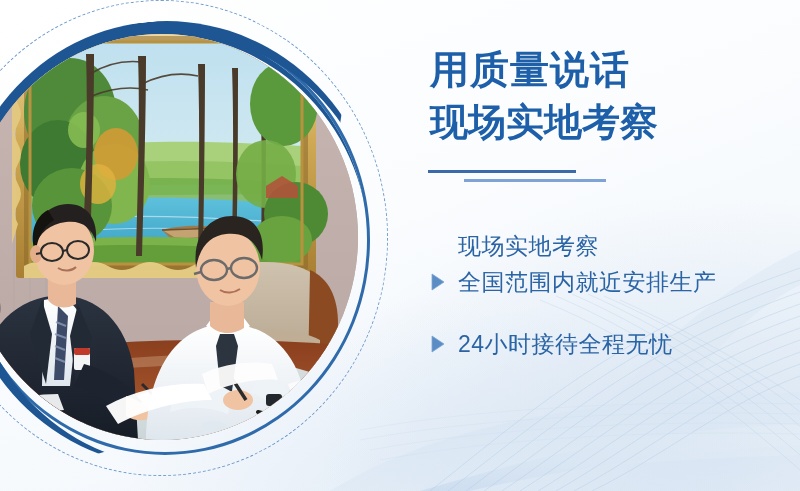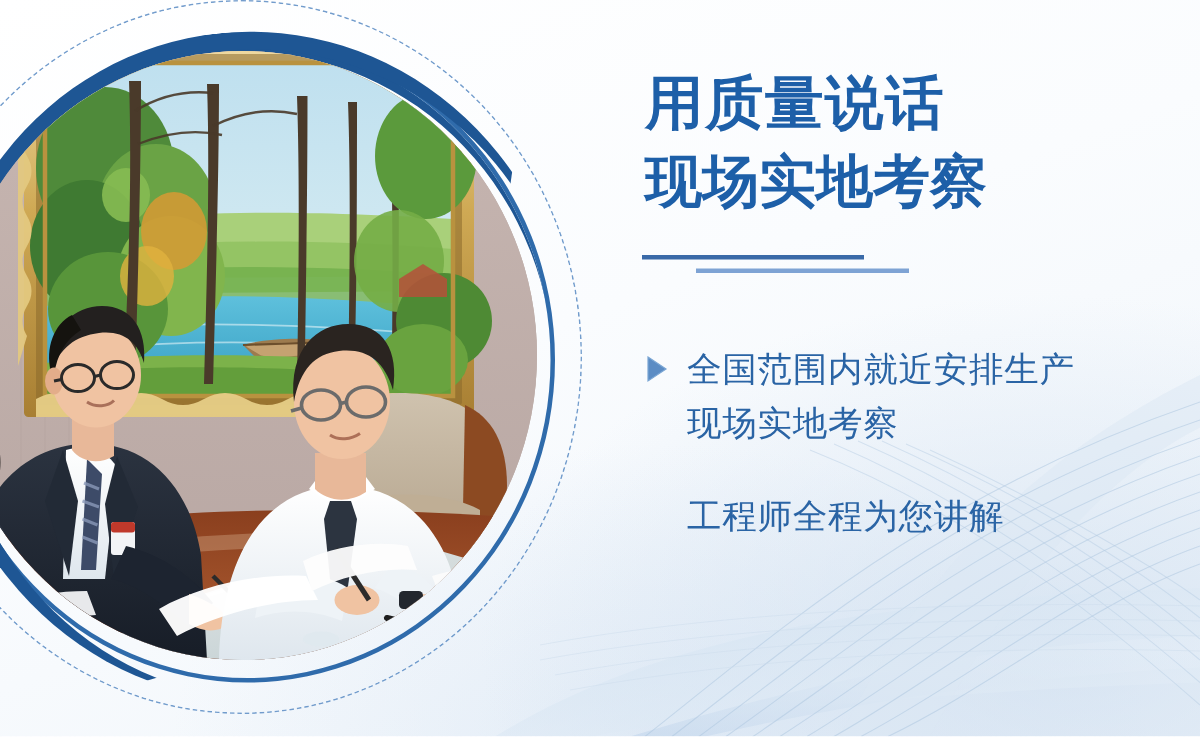--- a/index.html
+++ b/index.html
@@ -487,34 +487,37 @@
 
     <div class="divider">
       <div class="divider-top"></div>
       <div class="divider-bottom"></div>
     </div>
 
     <div class="bullets">
 
       <div class="bullet-group">
         <div class="bullet-row">
+          <div class="arrow-spacer"></div>
+          <div class="bullet-text">现场实地考察</div>
+        </div>
+        <div class="bullet-row">
           <svg class="arrow-icon" viewBox="0 0 20 20">
             <path d="M4,2 L16,10 L4,18 Z" fill="#5b8cc4"></path>
             <path d="M4,2 L16,10 L4,18 Z" fill="none" stroke="#7aa6d4" stroke-width="0.8"></path>
           </svg>
           <div class="bullet-text">全国范围内就近安排生产</div>
         </div>
-        <div class="bullet-row">
-          <div class="arrow-spacer"></div>
-          <div class="bullet-text">现场实地考察</div>
-        </div>
       </div>
 
       <div class="bullet-group">
         <div class="bullet-row">
-          <div class="arrow-spacer"></div>
-          <div class="bullet-text">工程师全程为您讲解</div>
+          <svg class="arrow-icon" viewBox="0 0 20 20">
+            <path d="M4,2 L16,10 L4,18 Z" fill="#5b8cc4"></path>
+            <path d="M4,2 L16,10 L4,18 Z" fill="none" stroke="#7aa6d4" stroke-width="0.8"></path>
+          </svg>
+          <div class="bullet-text">24小时接待全程无忧</div>
         </div>
       </div>
 
     </div>
   </div>
 </div>
 
 </body></html>

